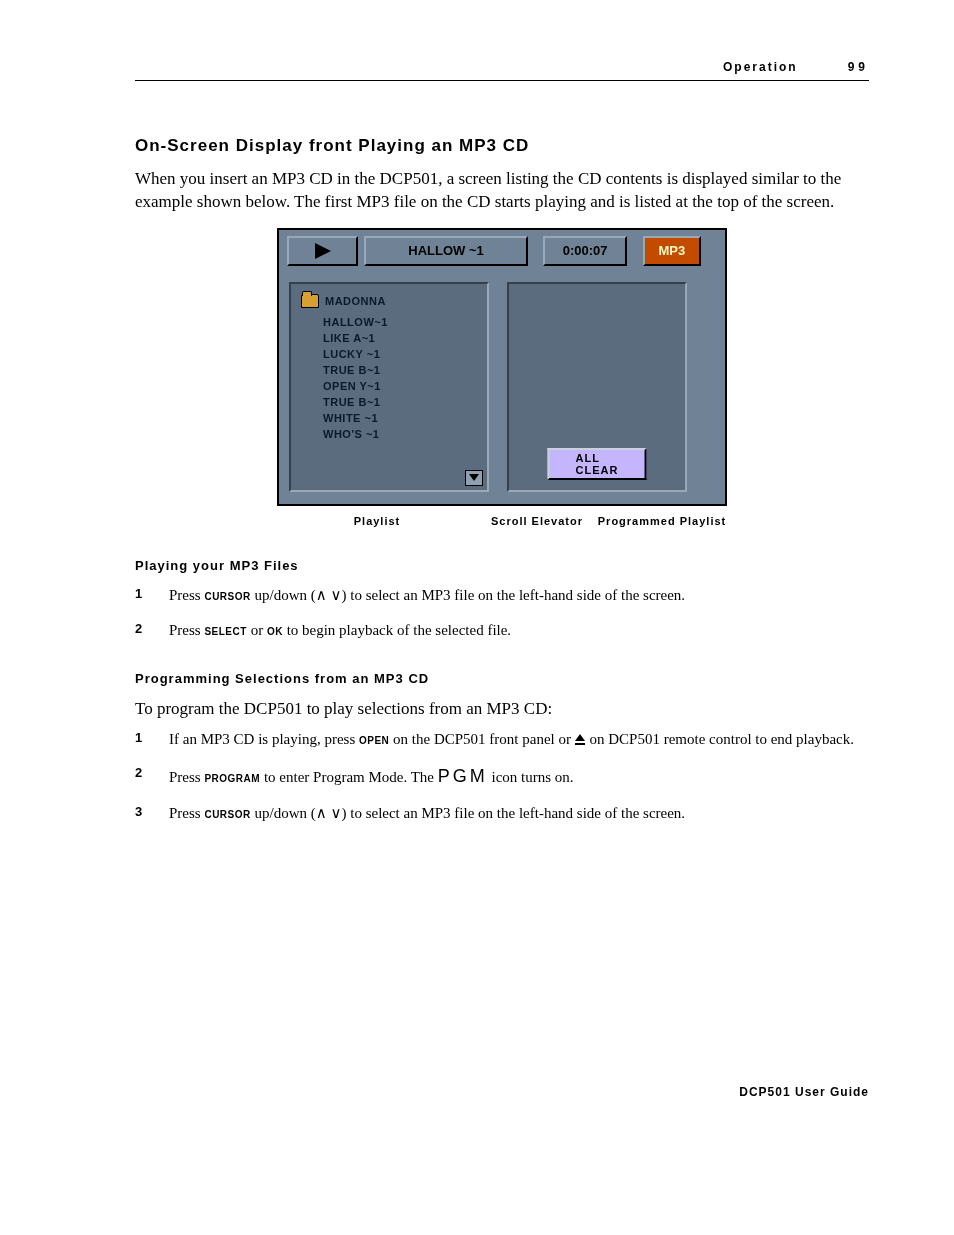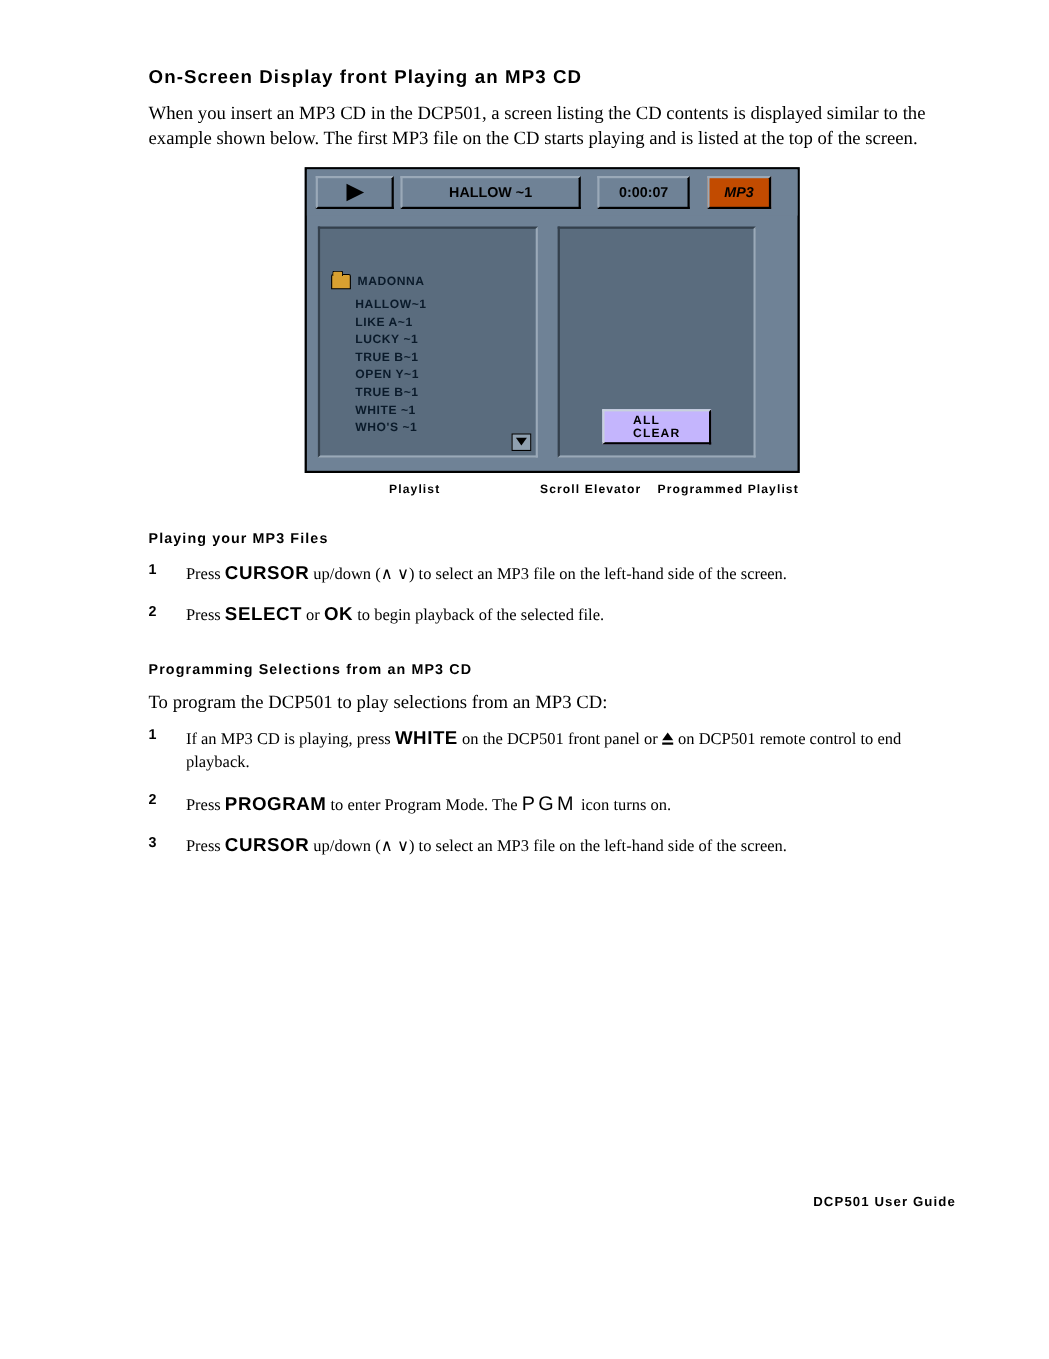--- a/index.html
+++ b/index.html
@@ -84,21 +84,21 @@
     justify-content:center;
     font-family: Arial, Helvetica, sans-serif;
     font-weight:bold;
     font-size:13px;
     color:#000;
   }
   .osd-play  { width:72px; }
   .osd-file  { width:170px; }
   .osd-time  { width:85px; }
   .osd-gap   { width:4px; border:none; background:transparent;}
-  .osd-disc  { width:58px; background:#c24b00; color:#000000; font-style:italic;}
+  .osd-disc  { width:58px; background:#c24b00; color:#fef9c3; }
   .play-tri {
     width:0;height:0;
     border-top:8px solid transparent;
     border-bottom:8px solid transparent;
     border-left:16px solid #000;
   }
   .osd-body {
     display:flex;
     padding: 10px 10px 12px 10px;
     gap:18px;
@@ -107,21 +107,21 @@
     border:2px solid #000;
     border-top-color:#34404c;
     border-left-color:#34404c;
     border-right-color:#9aa9b8;
     border-bottom-color:#9aa9b8;
     background:#5a6c7e;
     box-sizing:border-box;
   }
   .list-pane { width:200px; height:210px; position:relative; padding:8px 8px 8px 10px;}
   .prog-pane { width:180px; height:210px; position:relative;}
-  .folder-row { display:flex; align-items:center; gap:6px; margin-bottom:4px;margin-top:31px;}
+  .folder-row { display:flex; align-items:center; gap:6px; margin-bottom:4px;}
   .folder-icon {
     width:16px;height:12px;background:#d8a030;border:1px solid #000;border-radius:2px 2px 0 0;
     position:relative;
   }
   .folder-icon::before{content:"";position:absolute;top:-4px;left:0;width:8px;height:4px;background:#d8a030;border:1px solid #000;border-bottom:none;border-radius:2px 2px 0 0;}
   .list-pane .item {
     font-family: Arial, Helvetica, sans-serif;
     font-size:11px;
     font-weight:bold;
     color:#0a1a2a;
@@ -160,41 +160,45 @@
     margin: 30px 0 12px 0;
   }
   ol.steps { list-style:none; padding:0; margin:0;}
   ol.steps > li { display:flex; margin-bottom:14px; font-size:15px; line-height:1.4;}
   ol.steps .num {
     font-family: Arial, Helvetica, sans-serif;
     font-weight:bold;
     font-size:13px;
     width:34px; flex-shrink:0;
   }
-  .kw { font-family: Arial, Helvetica, sans-serif; font-weight:bold; font-size:17px; letter-spacing:0.5px;}
+  .kw { font-family: Arial, Helvetica, sans-serif; font-weight:bold; font-size:10px; letter-spacing:0.5px;}
   .pgm { font-family: Arial, Helvetica, sans-serif; font-size:18px; letter-spacing:3px;}
   .eject-icon{
     display:inline-block;width:11px;height:11px;position:relative;vertical-align:-1px;
   }
   .eject-icon::before{content:"";position:absolute;top:0;left:0;width:0;height:0;border-left:5.5px solid transparent;border-right:5.5px solid transparent;border-bottom:7px solid #000;}
   .eject-icon::after{content:"";position:absolute;bottom:0;left:0.5px;width:10px;height:2px;background:#000;}
   .footer {
     position:absolute;
     bottom:36px; right:85px;
     font-family: Arial, Helvetica, sans-serif;
     font-size:12px;
     font-weight:bold;
     letter-spacing:1px;
   }
 </style>
 </head>
 <body>
 
 <div class="page">
 
+  <div class="header-row">
+    <span>Operation</span>
+    <span class="hnum">99</span>
+  </div>
 
   <h2 class="section">On-Screen Display front Playing an MP3 CD</h2>
   <p class="body">When you insert an MP3 CD in the DCP501, a screen listing the CD contents is displayed similar to the example shown below. The first MP3 file on the CD starts playing and is listed at the top of the screen.</p>
 
   <div class="figure-wrap">
 
 
     <div class="osd">
       <div class="osd-top">
         <div class="osd-box osd-play">
@@ -252,21 +256,21 @@
       </span>
     </li>
   </ol>
 
   <h3 class="sub">Programming Selections from an MP3 CD</h3>
   <p class="body">To program the DCP501 to play selections from an MP3 CD:</p>
   <ol class="steps">
     <li>
       <span class="num">1</span>
       <span>
-        <span>If an MP3 CD is playing, press </span><span class="kw">WHITE</span><span> on the DCP501 front panel or </span><span class="eject-icon"></span><span> on DCP501 remote control to end playback.</span>
+        <span>If an MP3 CD is playing, press </span><span class="kw">OPEN</span><span> on the DCP501 front panel or </span><span class="eject-icon"></span><span> on DCP501 remote control to end playback.</span>
       </span>
     </li>
     <li>
       <span class="num">2</span>
       <span>
         <span>Press </span><span class="kw">PROGRAM</span><span> to enter Program Mode. The </span><span class="pgm">PGM</span><span> icon turns on.</span>
       </span>
     </li>
     <li>
       <span class="num">3</span>

